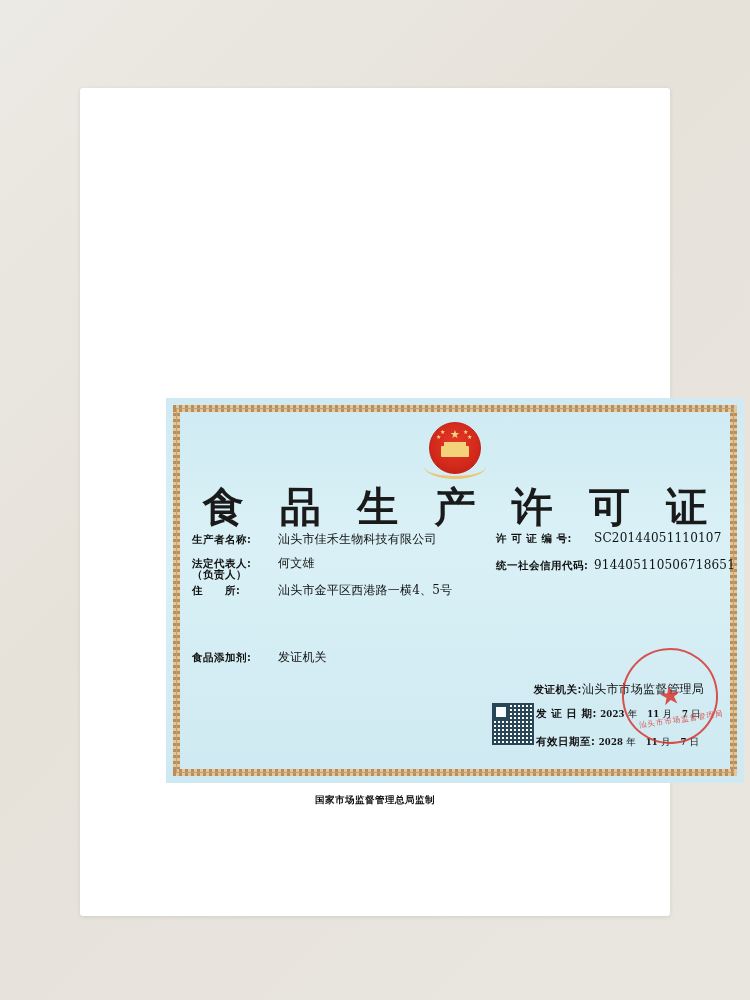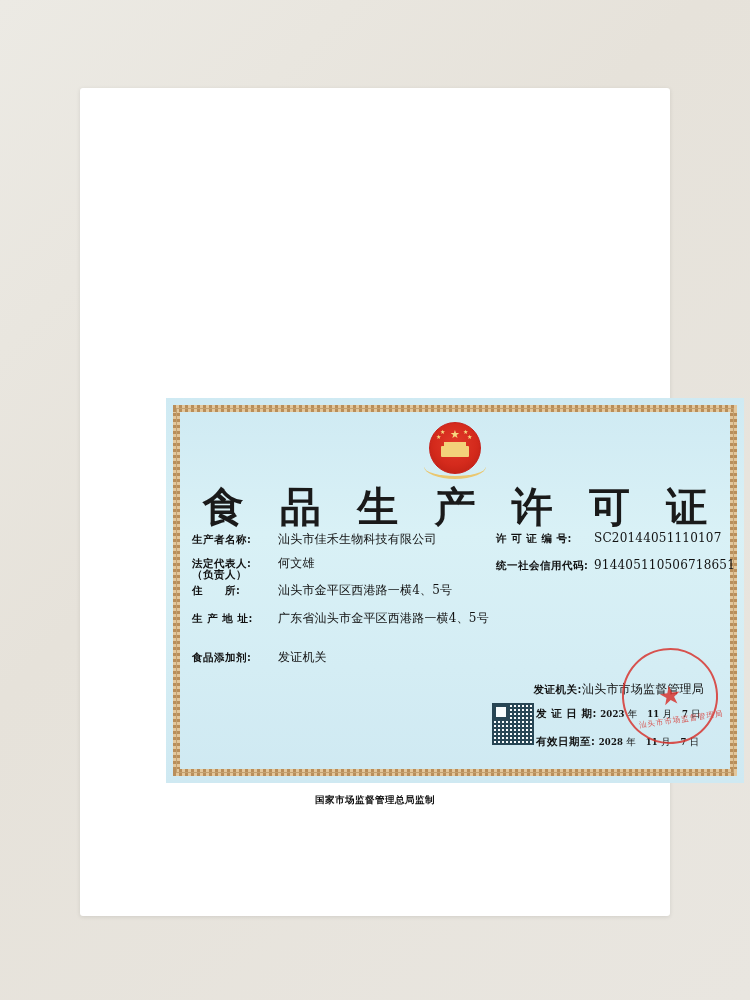--- a/index.html
+++ b/index.html
@@ -279,23 +279,20 @@
           <span class="lbl lbl-w">法定代表人:</span><span class="val">何文雄</span>
         </div>
         <div class="row" id="f-legal2">
           <span class="lbl">（负责人）</span>
         </div>
 
         <div class="row" id="f-address">
           <span class="lbl lbl-w">住　　所:</span><span class="val">汕头市金平区西港路一横4、5号</span>
         </div>
 
-        <div class="row" id="f-prodaddr">
-          <span class="lbl lbl-w">生 产 地 址:</span><span class="val">广东省汕头市金平区西港路一横4、5号</span>
-        </div>
 
         <div class="row" id="f-category">
           <span class="lbl lbl-w">食品添加剂:</span><span class="val">发证机关</span>
         </div>
 
         <div class="row" id="f-licno">
           <span class="lbl lbl-w2">许 可 证 编 号:</span><span class="val">SC20144051110107</span>
         </div>
 
         <div class="row" id="f-credit">

